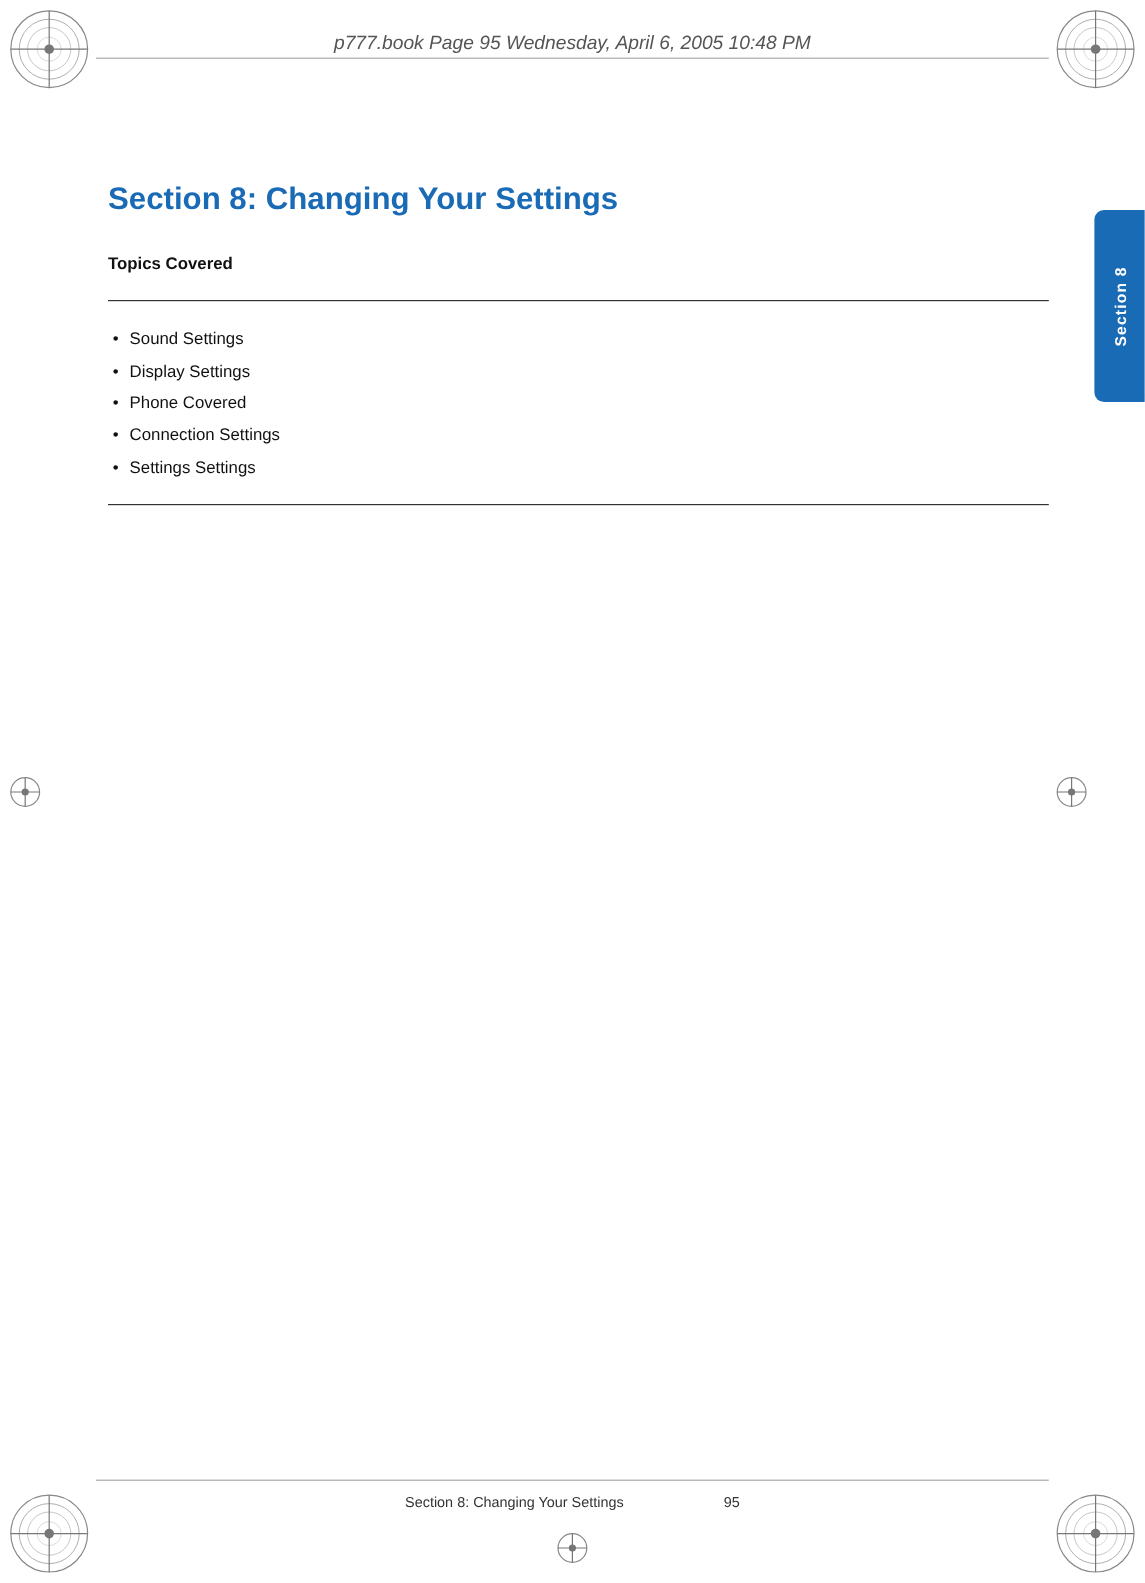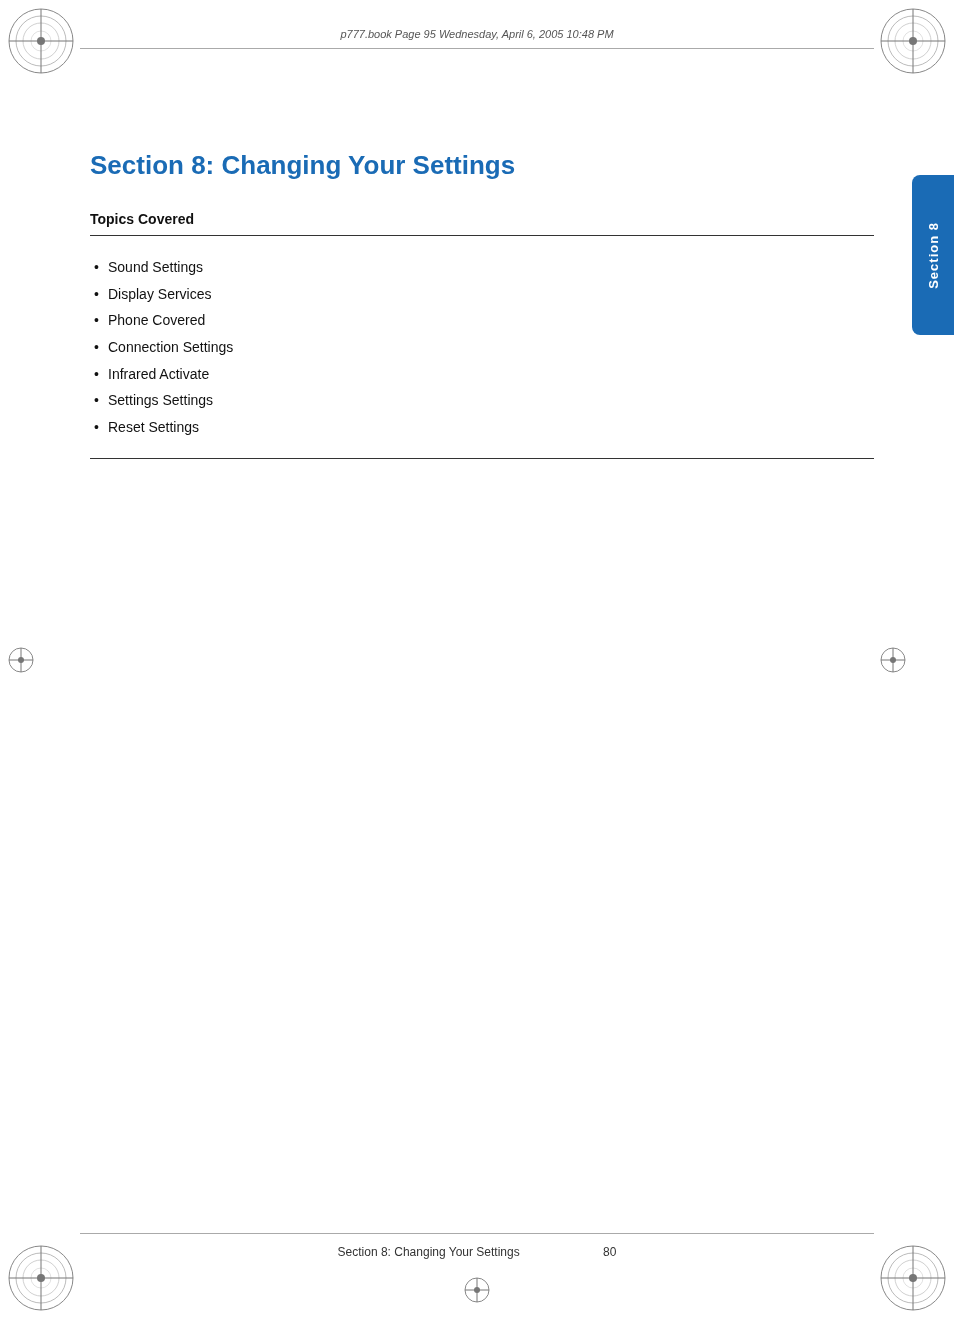--- a/index.html
+++ b/index.html
@@ -26,21 +26,21 @@
       height: 1px;
       background: #aaa;
     }
 
     .header-text {
       position: absolute;
       top: 28px;
       left: 0;
       right: 0;
       text-align: center;
-      font-size: 11px;
+      font-size: 16px;
       color: #555;
       font-style: italic;
     }
 
     
     .footer-bar {
       position: absolute;
       bottom: 85px;
       left: 80px;
       right: 80px;
@@ -99,21 +99,21 @@
       margin-top: 80px;
       margin-bottom: 30px;
       line-height: 1.2;
     }
 
     .topics-covered-label {
       font-size: 14px;
       font-weight: bold;
       color: #111;
       border-bottom: 1.5px solid #333;
-      padding-bottom: 8px;
+      padding-bottom: 23px;
       margin-bottom: 18px;
     }
 
     .topics-list {
       list-style: none;
       margin-bottom: 18px;
     }
 
     .topics-list li {
       font-size: 14px;
@@ -214,30 +214,28 @@
   <span class="section-tab-text">Section 8</span>
 </div>
 
 <div class="content">
   <h1 class="section-title">Section 8: Changing Your Settings</h1>
 
   <div class="topics-covered-label">Topics Covered</div>
 
   <ul class="topics-list">
   <li>Sound Settings</li>
-      <li>Display Services</li>
+      <li>Display Settings</li>
       <li>Phone Covered</li>
       <li>Connection Settings</li>
-      <li>Infrared Activate</li>
       <li>Settings Settings</li>
-      <li>Reset Settings</li>
     </ul>
 
   <hr class="topics-divider">
 
 </div>
 
 <div class="footer-bar"></div>
 <div class="footer-text">
   <span>Section 8: Changing Your Settings</span>
   <span style="margin: 0 40px;"></span>
-  <span>80</span>
+  <span>95</span>
 </div>
 
 </body></html>

